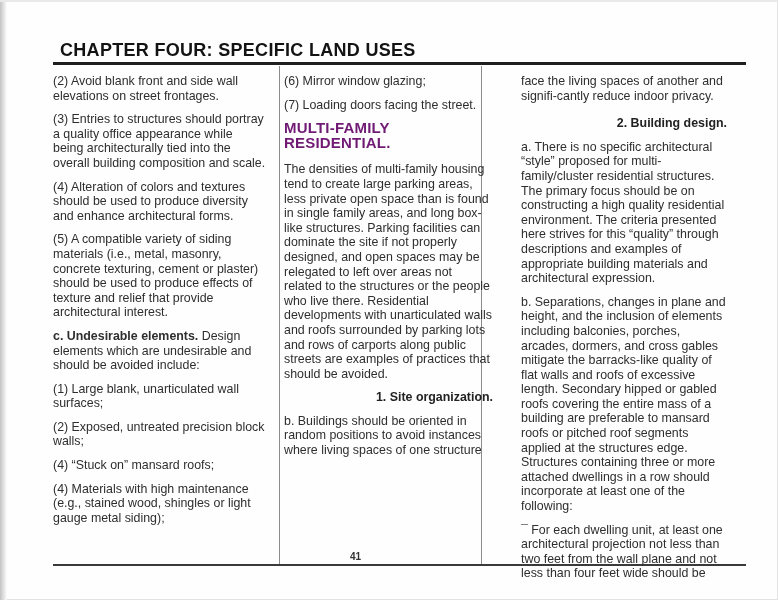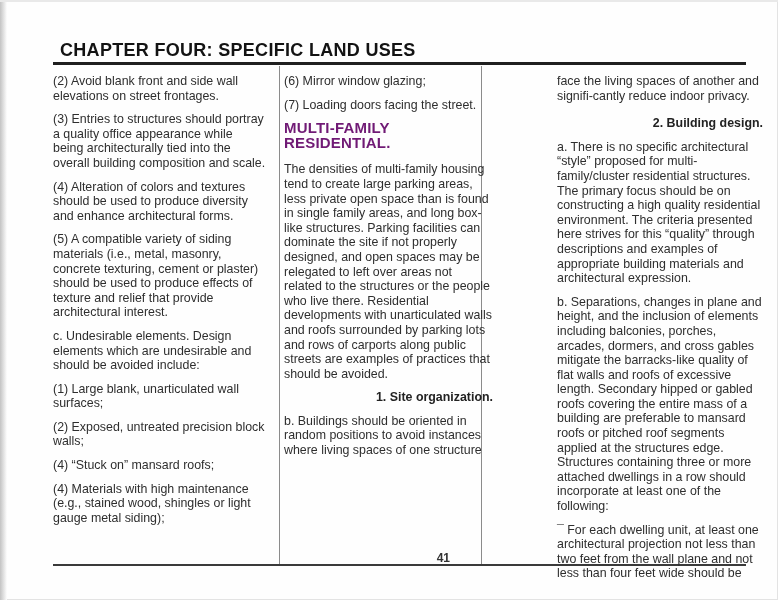--- a/index.html
+++ b/index.html
@@ -37,32 +37,32 @@
     background:#8b8b8b; z-index:0;
   }
   .divider-1 { left:279px; }
   .divider-2 { left:481px; }
   .col {
     position:absolute; top:74px; z-index:1;
     color:#2e2e2e; font-size:12.4px; line-height:14.6px;
   }
   .col-left   { left:53px;  width:213px; }
   .col-middle { left:284px; width:209px; }
-  .col-right  { left:557px; width:206px; }
+  .col-right  { left:521px; width:206px; }
   .col p { margin:0 0 9px 0; }
   .h-major {
     font-size:15px; font-weight:bold; color:#701a75;
     letter-spacing:0.2px; margin:4px 0 12px 0 !important;
   }
   .h-minor { font-weight:bold; color:#222;text-align:right; }
   .gap-top { margin-top:13px !important; }
-  .lead-bold { font-weight:normal; }
+  .lead-bold { font-weight:bold; }
   .page-number {
     position:absolute; left:350px; top:551px; width:100px;
-    text-align:right; font-size:12px; font-weight:bold; color:#333;
+    text-align:left; font-size:10px; font-weight:bold; color:#333;
     z-index:2;
   }
 </style>
 </head>
 <body>
 
 <div class="page">
 
   <div class="edge-left"></div>
   <div class="edge-top"></div>

